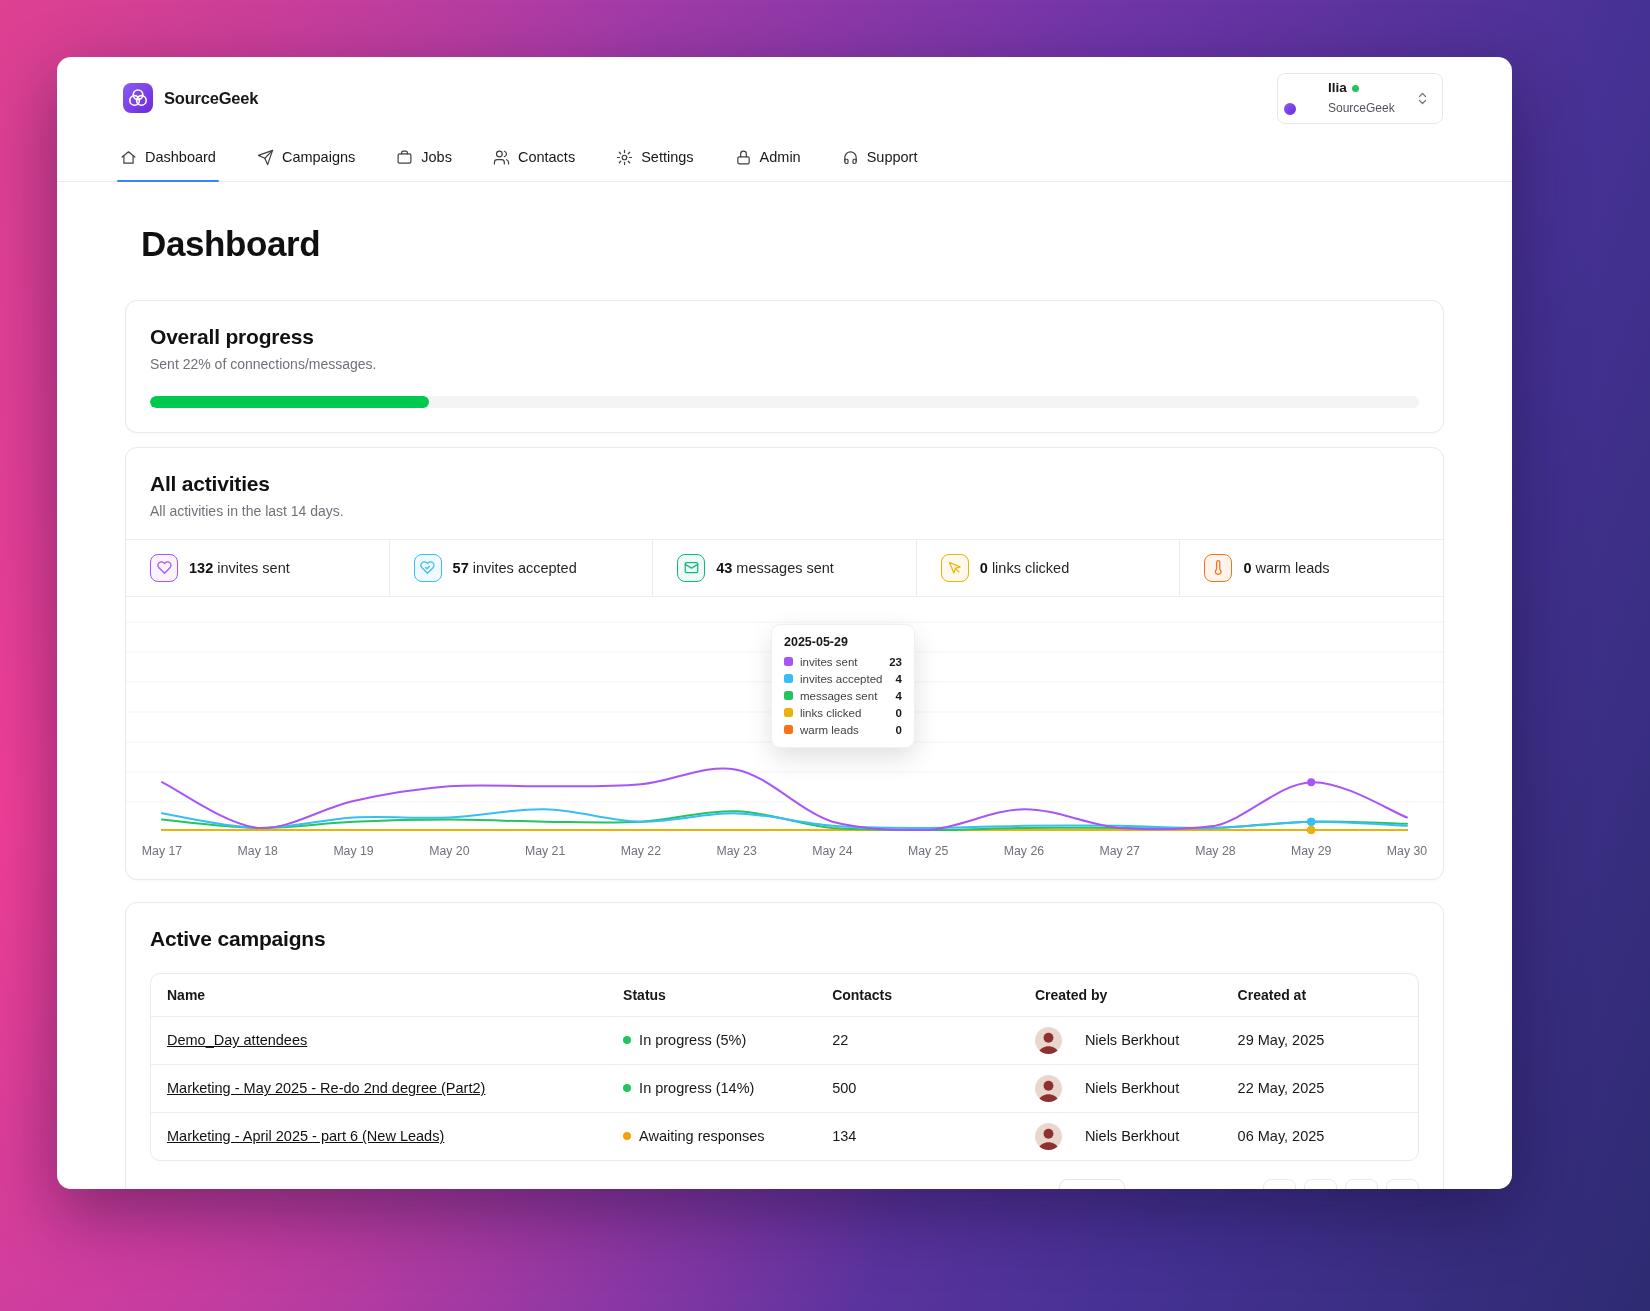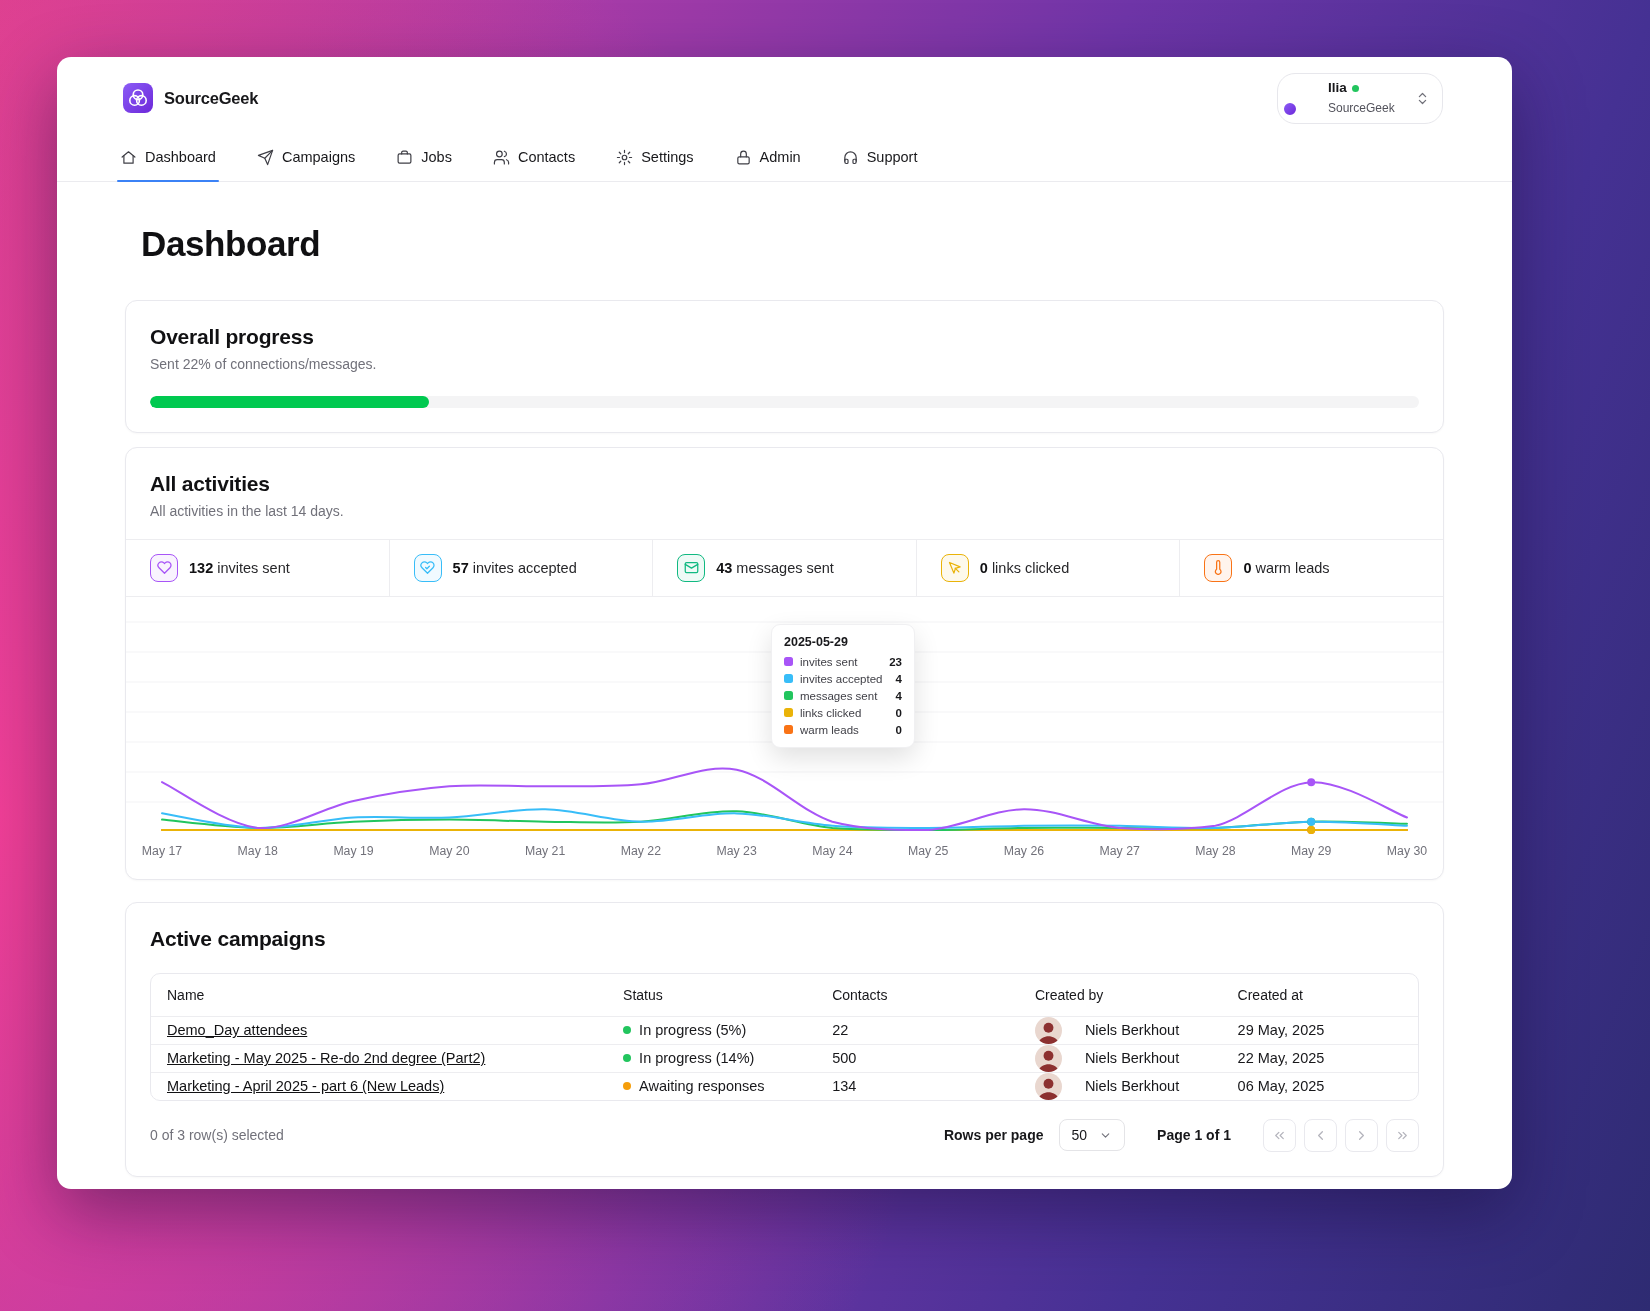--- a/index.html
+++ b/index.html
@@ -14,21 +14,21 @@
   }
   .app {
     position:absolute; left:57px; top:57px; width:1455px; height:1132px;
     background:#fff; border-radius:14px; overflow:hidden;
     box-shadow:0 24px 70px rgba(20,10,50,.45);
   }
   
   .app-header { display:flex; align-items:center; justify-content:space-between; padding:16px 69px 12px 66px; }
   .brand { display:flex; align-items:center; gap:11px; }
   .brand-name { font-size:16.5px; font-weight:700; letter-spacing:-.2px; }
-  .user-chip { display:flex; align-items:center; gap:10px; border:1px solid #e7e7ec; border-radius:18px; padding:6px 12px 6px 9px; min-width:166px; cursor:pointer; background:#fff; }
+  .user-chip { display:flex; align-items:center; gap:10px; border:1px solid #e7e7ec; border-radius:8px; padding:6px 12px 6px 9px; min-width:166px; cursor:pointer; background:#fff; }
   .avatar-wrap { position:relative; width:31px; height:31px; flex:none; }
   .avatar { width:31px; height:31px; border-radius:50%;
     background:radial-gradient(circle at 38% 30%, #a07a58, #6b4c38 62%, #3a2c21 100%); }
   .avatar-badge { position:absolute; left:-5px; bottom:-3px; width:16px; height:16px; border-radius:50%;
     background:linear-gradient(135deg,#8b5cf6,#6d28d9); border:2px solid #fff; }
   .chip-text { line-height:1.25; }
   .chip-name { font-size:13.5px; font-weight:700; display:flex; align-items:center; gap:5px; }
   .presence-dot { width:7px; height:7px; border-radius:50%; background:#22c55e; display:inline-block; }
   .chip-org { font-size:12px; color:#52525b; }
   .chip-caret { margin-left:auto; color:#71717a; display:flex; }
@@ -59,22 +59,22 @@
   .chart-wrap svg.main { display:block; width:100%; height:282px; }
   .tooltip { position:absolute; left:645px; top:27px; width:144px; background:#fff; border:1px solid #f0f0f2; border-radius:9px; box-shadow:0 10px 26px rgba(0,0,0,.12); padding:10px 12px 11px; }
   .tooltip-title { font-size:12.5px; font-weight:700; color:#18181b; margin-bottom:7px; }
   .tt-row { display:flex; align-items:center; gap:7px; font-size:11.5px; color:#3f3f46; margin-top:5px; }
   .tt-swatch { width:9px; height:9px; border-radius:2.5px; flex:none; }
   .tt-label { flex:1; }
   .tt-val { font-weight:700; color:#18181b; }
   
   .table-box { border:1px solid #e9e9ee; border-radius:10px; overflow:hidden; margin-top:22px; }
   table { width:100%; border-collapse:collapse; table-layout:fixed; font-size:14.5px; }
-  th { text-align:left; font-weight:400; color:#18181b; font-size:14px; padding:13px 16px; border-bottom:1px solid #ededf0; }
-  td { padding:0 16px; border-bottom:1px solid #ededf0; color:#18181b; }
+  th { text-align:left; font-weight:700; color:#18181b; font-size:14px; padding:13px 16px; border-bottom:1px solid #ededf0; }
+  td { padding:10px 16px; border-bottom:1px solid #ededf0; color:#18181b; }
   tr:last-child td { border-bottom:none; }
   .col-name { width:36%; } .col-status { width:16.5%; } .col-contacts { width:16%; } .col-by { width:16%; } .col-at { width:15.5%; }
   .link-name { color:#111113; text-decoration:underline; cursor:pointer; }
   .status-cell { display:flex; align-items:center; gap:8px; }
   .dot { width:8px; height:8px; border-radius:50%; flex:none; }
   .byline { display:flex; align-items:center; gap:23px; }
   .mini-avatar { width:27px; height:27px; border-radius:50%; background:#e9d7cf; overflow:hidden; flex:none; display:flex; align-items:flex-end; justify-content:center; }
   
   .table-footer { display:flex; align-items:center; margin-top:18px; }
   .selected-text { color:#71717a; font-size:14px; flex:1; }

